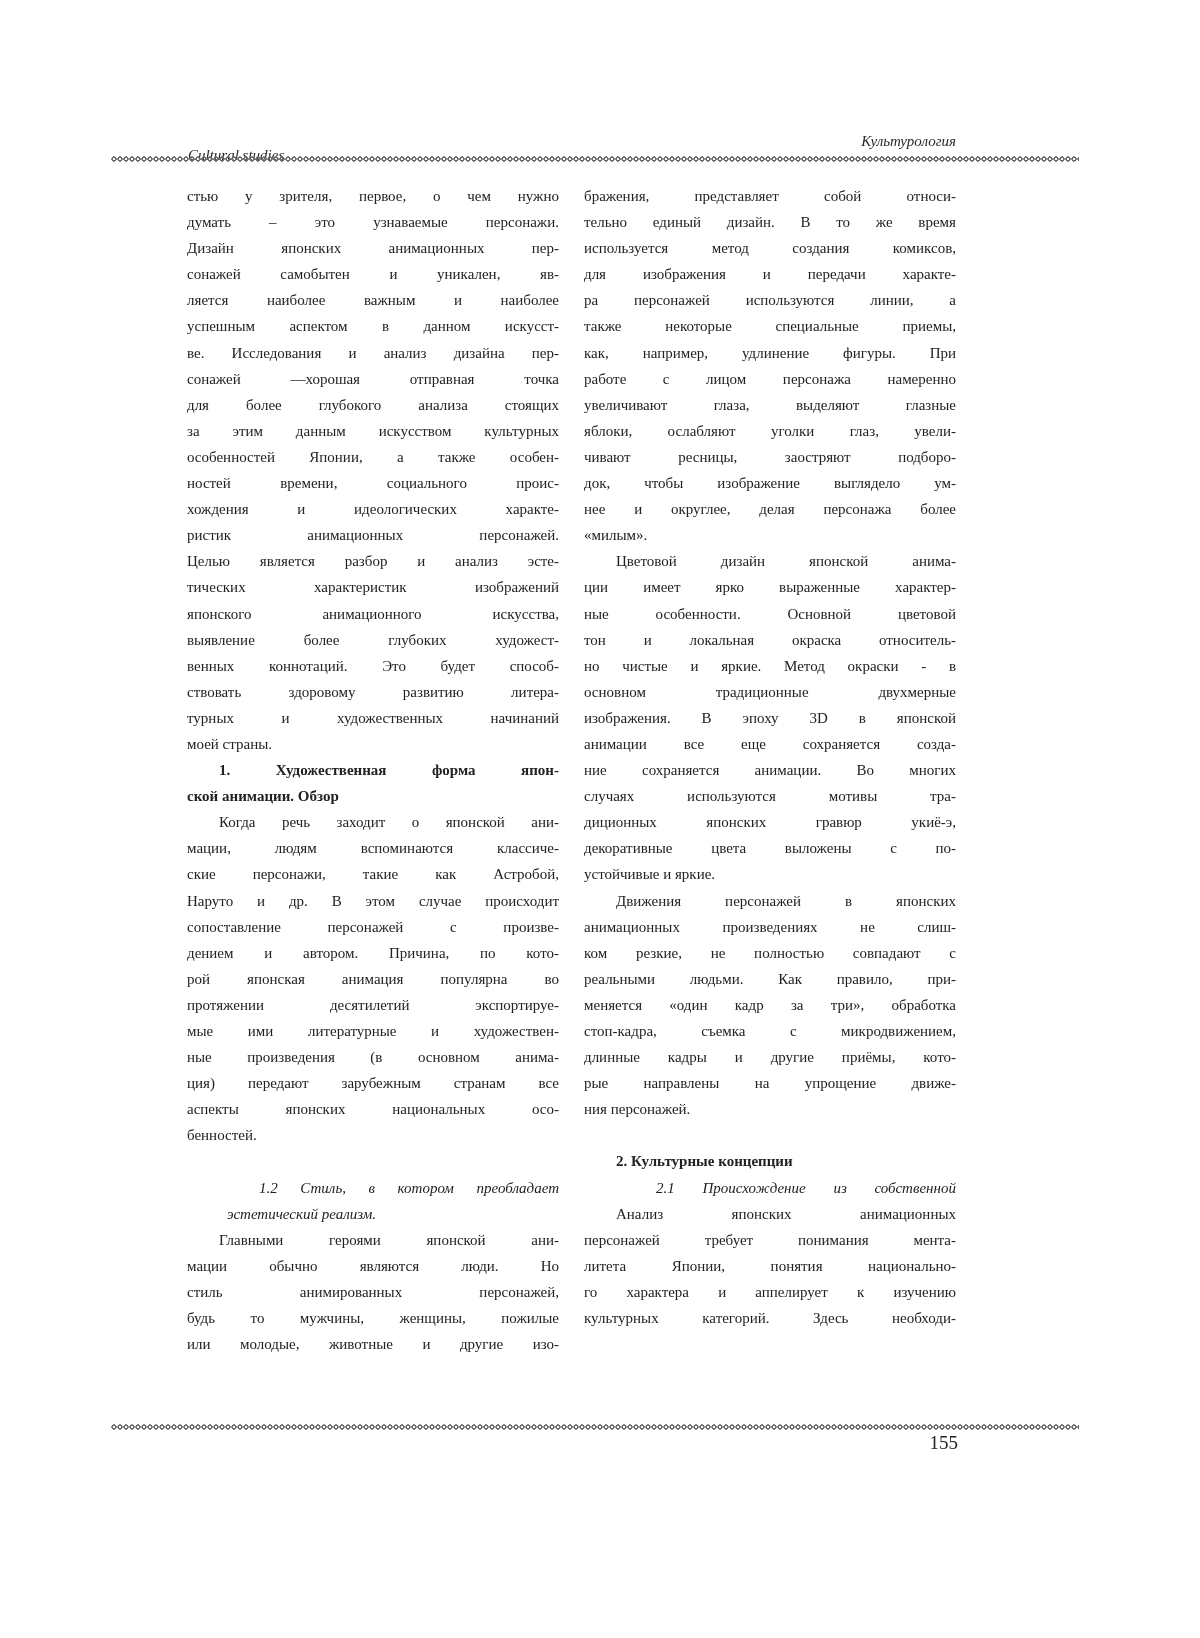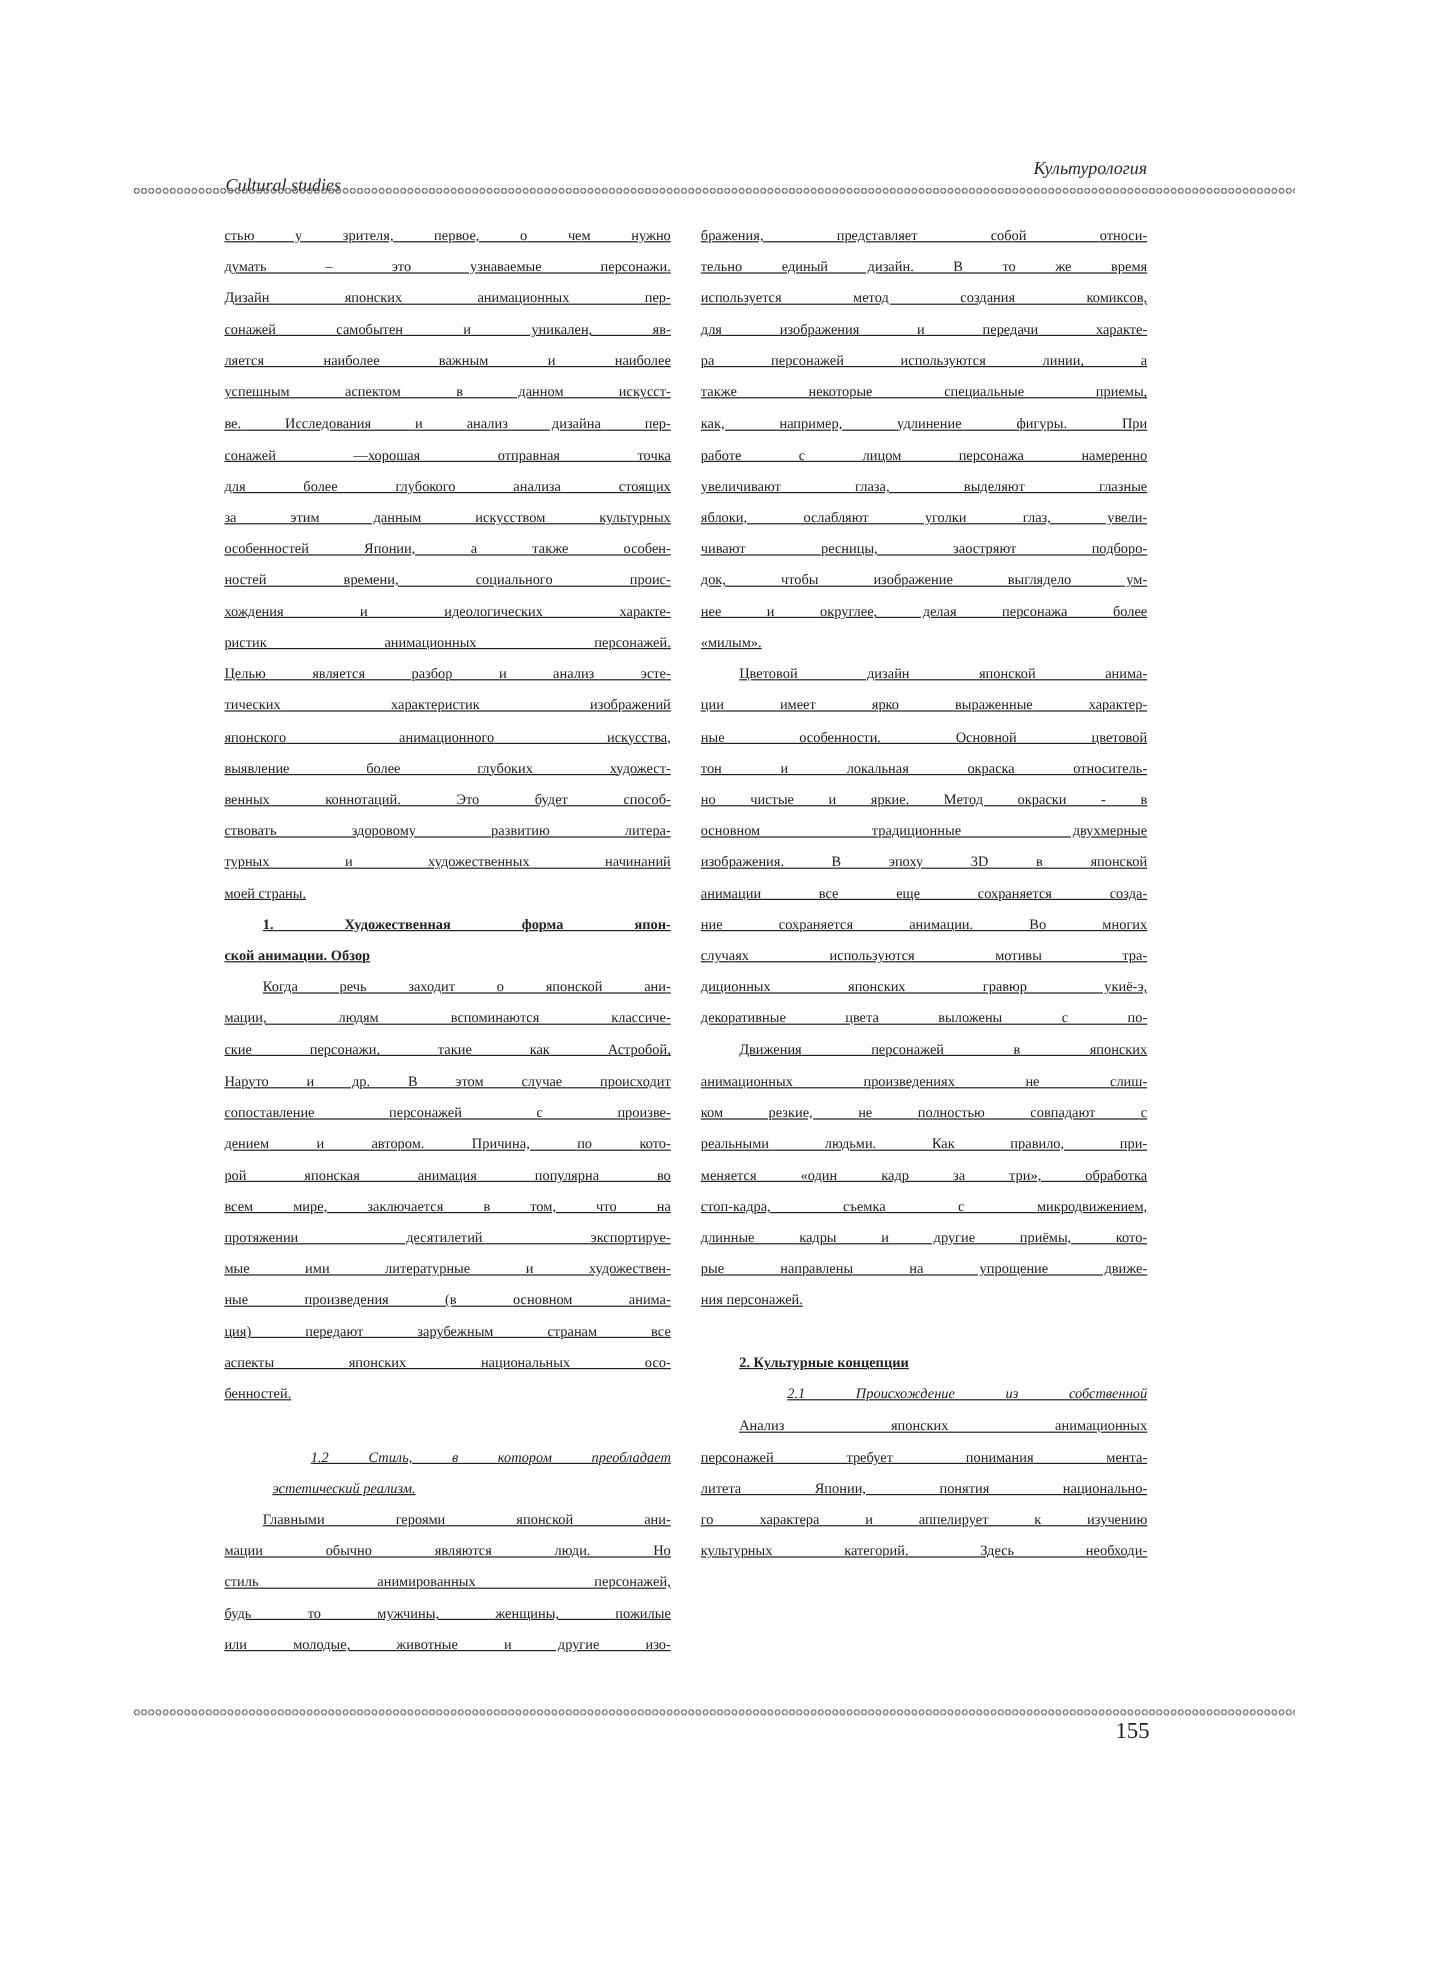--- a/index.html
+++ b/index.html
@@ -16,21 +16,21 @@
     background-image:
       radial-gradient(circle at 3px 4px, transparent 1.4px, #6a6a6a 1.5px, #6a6a6a 2.5px, transparent 2.7px);
     background-size: 6px 8px;
     background-repeat: repeat-x;
   }
   .chain.top { top: 155px; }
   .chain.bottom { top: 1423px; }
   .column {
     position: absolute; top: 183px; width: 372px;
     font-family: "Liberation Serif", "DejaVu Serif", serif;
-    font-size: 12px; line-height: 26.1px; color: #222; text-decoration: underline;
+    font-size: 15px; line-height: 26.1px; color: #222;
   }
   .column.left { left: 187px; }
   .column.right { left: 584px; }
   .line { display: block; white-space: nowrap; text-align: justify; text-align-last: justify; height: 26.1px; }
   .line.last { text-align-last: left; }
   .line.indent { padding-left: 32px; }
   .line.bold { font-weight: bold; }
   .line.italic { font-style: italic; margin-left: 40px; }
   .gap { display: block; height: 26.1px; }
   .page-number {
@@ -77,21 +77,20 @@
     <span class="line bold last">ской анимации. Обзор</span>
   </div>
   <div>
     <span class="line indent">Когда речь заходит о японской ани-</span>
     <span class="line">мации, людям вспоминаются классиче-</span>
     <span class="line">ские персонажи, такие как Астробой,</span>
     <span class="line">Наруто и др. В этом случае происходит</span>
     <span class="line">сопоставление персонажей с произве-</span>
     <span class="line">дением и автором. Причина, по кото-</span>
     <span class="line">рой японская анимация популярна во</span>
-    <span class="line">всем мире, заключается в том, что на</span>
     <span class="line">протяжении десятилетий экспортируе-</span>
     <span class="line">мые ими литературные и художествен-</span>
     <span class="line">ные произведения (в основном анима-</span>
     <span class="line">ция) передают зарубежным странам все</span>
     <span class="line">аспекты японских национальных осо-</span>
     <span class="line last">бенностей.</span>
   </div>
   <span class="gap"></span>
   <div>
     <span class="line italic indent">1.2 Стиль, в котором преобладает</span>
@@ -129,20 +128,21 @@
     <span class="line">ные особенности. Основной цветовой</span>
     <span class="line">тон и локальная окраска относитель-</span>
     <span class="line">но чистые и яркие. Метод окраски - в</span>
     <span class="line">основном традиционные двухмерные</span>
     <span class="line">изображения. В эпоху 3D в японской</span>
     <span class="line">анимации все еще сохраняется созда-</span>
     <span class="line">ние сохраняется анимации. Во многих</span>
     <span class="line">случаях используются мотивы тра-</span>
     <span class="line">диционных японских гравюр укиё-э,</span>
     <span class="line">декоративные цвета выложены с по-</span>
+    <span class="line last">устойчивые и яркие.</span>
   </div>
   <div>
     <span class="line indent">Движения персонажей в японских</span>
     <span class="line">анимационных произведениях не слиш-</span>
     <span class="line">ком резкие, не полностью совпадают с</span>
     <span class="line">реальными людьми. Как правило, при-</span>
     <span class="line">меняется «один кадр за три», обработка</span>
     <span class="line">стоп-кадра, съемка с микродвижением,</span>
     <span class="line">длинные кадры и другие приёмы, кото-</span>
     <span class="line">рые направлены на упрощение движе-</span>

